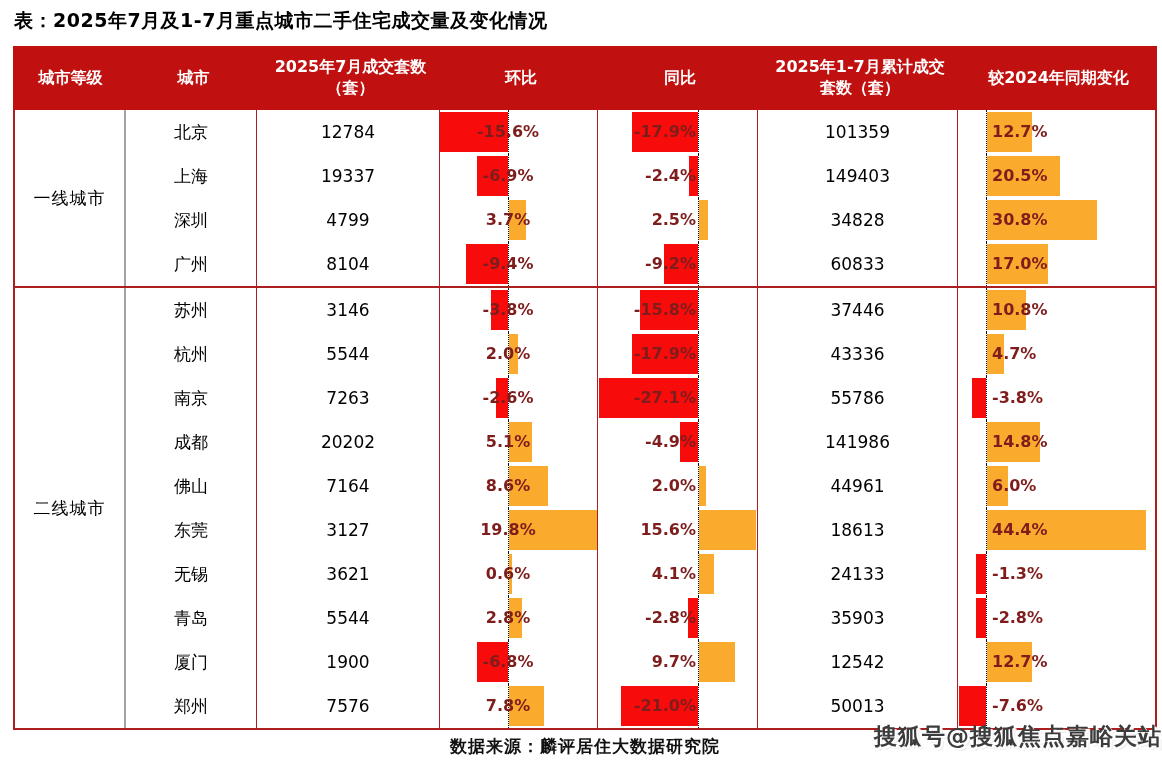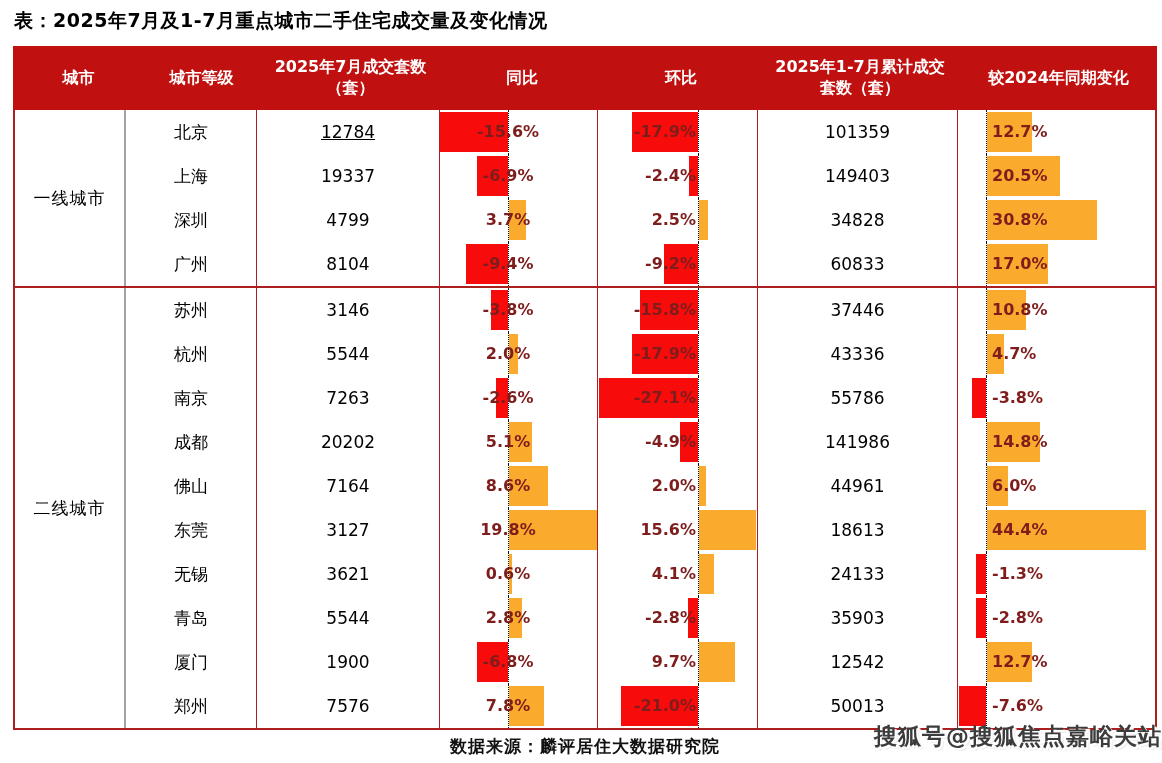--- a/index.html
+++ b/index.html
@@ -56,35 +56,35 @@
 </style>
 </head>
 <body>
 
 <div class="page">
 
   <div class="fig-title">表：2025年7月及1-7月重点城市二手住宅成交量及变化情况</div>
 
   <div class="tbl">
     <div class="thead">
+      <div class="th nowrap" style="width:115px">城市等级</div>
       <div class="th nowrap" style="width:131px">城市</div>
-      <div class="th nowrap" style="width:115px">城市等级</div>
       <div class="th" style="width:183px">2025年7月成交套数（套）</div>
+      <div class="th nowrap" style="width:158px">环比</div>
       <div class="th nowrap" style="width:160px">同比</div>
-      <div class="th nowrap" style="width:158px">环比</div>
       <div class="th" style="width:200px">2025年1-7月累计成交套数（套）</div>
       <div class="th nowrap" style="width:197px">较2024年同期变化</div>
     </div>
     <div class="tbody" id="tbody">
         <div class="section">
           <div class="tier-cell">一线城市</div>
           <div class="rows">
             <div class="row">
               <div class="cell" style="width: 131px;">北京</div>
-              <div class="cell" style="width: 183px; text-decoration: underline;">12784</div>
+              <div class="cell" style="width: 183px;">12784</div>
               <div class="cell" style="width: 158px;">
                 <div class="baseline" style="left: 68px;"></div>
                 <div class="bar" style="left: -2px; background: rgb(248, 11, 11); width: 70px;"></div>
                 <div class="pct-label" style="left: 13px; width: 110px; text-align: center;">-15.6%</div>
               </div>
               <div class="cell" style="width: 160px;">
                 <div class="baseline" style="left: 100px;"></div>
                 <div class="bar" style="left: 34px; background: rgb(248, 11, 11); width: 66px;"></div>
                 <div class="pct-label" style="left: 16px; width: 82px; text-align: right;">-17.9%</div>
               </div>

